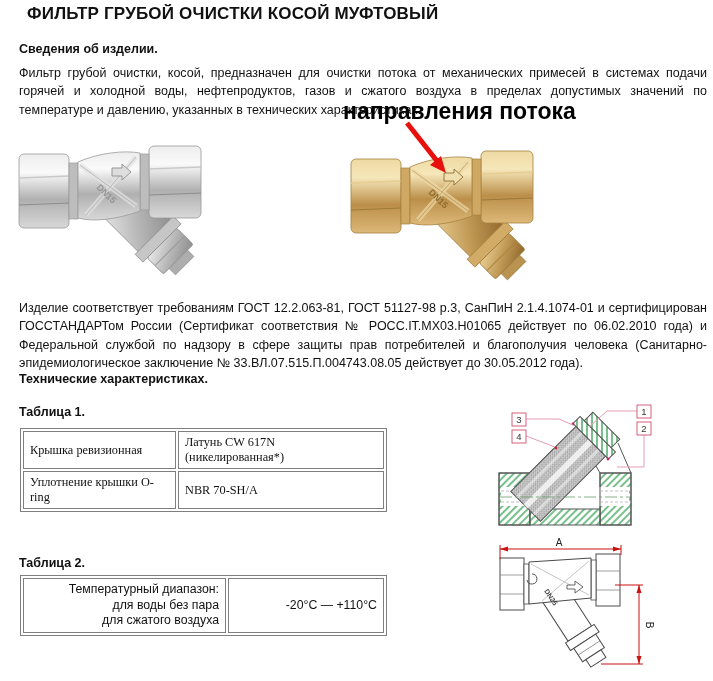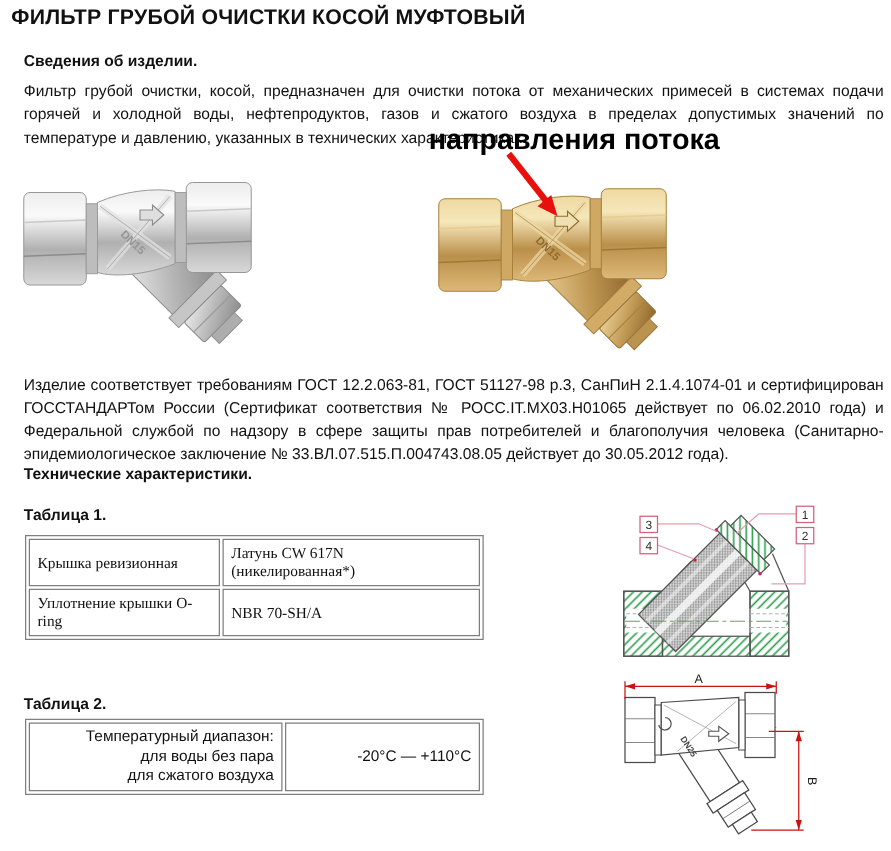--- a/index.html
+++ b/index.html
@@ -1,19 +1,19 @@
 <!DOCTYPE html>
 <html><head>
 <meta charset="utf-8">
 <style>
   html,body{margin:0;padding:0;background:#fff;}
   .page{position:relative;width:713px;height:681px;background:#ffffff;overflow:hidden;
         font-family:"Liberation Sans",sans-serif;color:#111;}
   .abs{position:absolute;}
-  .title{left:9px;top:4px;font-size:17px;font-weight:bold;letter-spacing:0.2px;}
+  .title{left:27px;top:4px;font-size:17px;font-weight:bold;letter-spacing:0.2px;}
   .subhead{font-size:12.5px;font-weight:bold;}
   .para{left:19px;width:688px;font-size:12.5px;line-height:18.3px;text-align:justify;}
   .flow-label{left:343px;top:98px;font-size:23px;font-weight:bold;color:#000000;z-index:4;}
   .caption{font-size:12.5px;font-weight:bold;}
   table.spec{border-collapse:separate;border-spacing:2px;border:1px solid #7f7f7f;background:#fff;}
   table.spec td{border:1px solid #7f7f7f;font-size:12.3px;padding:3px 6px;vertical-align:middle;background:#fff;}
   table.spec td .line{display:block;line-height:15.5px;}
   #table1 td.c1{width:139px;height:19px;}
   #table1 td.c2{width:192px;}
   #table2 td.c1{width:189px;}
@@ -114,21 +114,21 @@
 
   <div class="abs arrow-overlay" style="left:398px;top:117px;">
     <svg width="60" height="64" viewBox="0 0 60 64">
       <line x1="9" y1="6" x2="39" y2="44" stroke="#e8100c" stroke-width="5"></line>
       <polygon points="48,56 43,39 32,48" fill="#e8100c"></polygon>
     </svg>
   </div>
 
   <div class="abs para" style="top:299px;">Изделие соответствует требованиям ГОСТ 12.2.063-81, ГОСТ 51127-98 р.3, СанПиН 2.1.4.1074-01 и сертифицирован ГОССТАНДАРТом России (Сертификат соответствия № РОСС.IT.МХ03.Н01065 действует по 06.02.2010 года) и Федеральной службой по надзору в сфере защиты прав потребителей и благополучия человека (Санитарно-эпидемиологическое заключение № 33.ВЛ.07.515.П.004743.08.05 действует до 30.05.2012 года).</div>
 
-  <div class="abs subhead" style="left:19px;top:372px;">Технические характеристики.</div>
+  <div class="abs subhead" style="left:19px;top:372px;">Технические характеристиках.</div>
 
   <div class="abs caption" style="left:19px;top:405px;">Таблица 1.</div>
 
   <table id="table1" class="spec abs" style="left:20px;top:428px;font-family:Liberation Serif, serif;">
     <tbody>
       <tr>
         <td class="c1">Крышка ревизионная</td>
         <td class="c2">Латунь CW 617N (никелированная*)</td>
       </tr>
       <tr>

